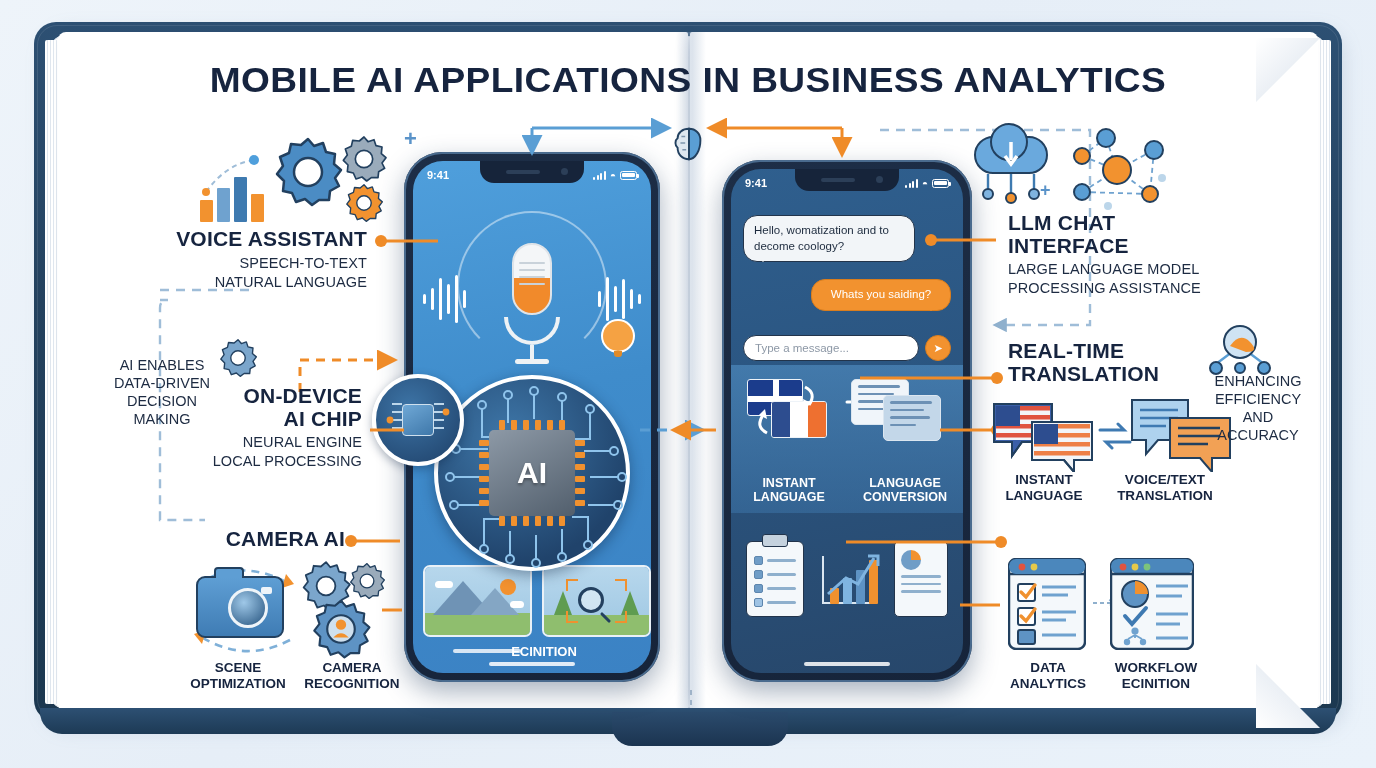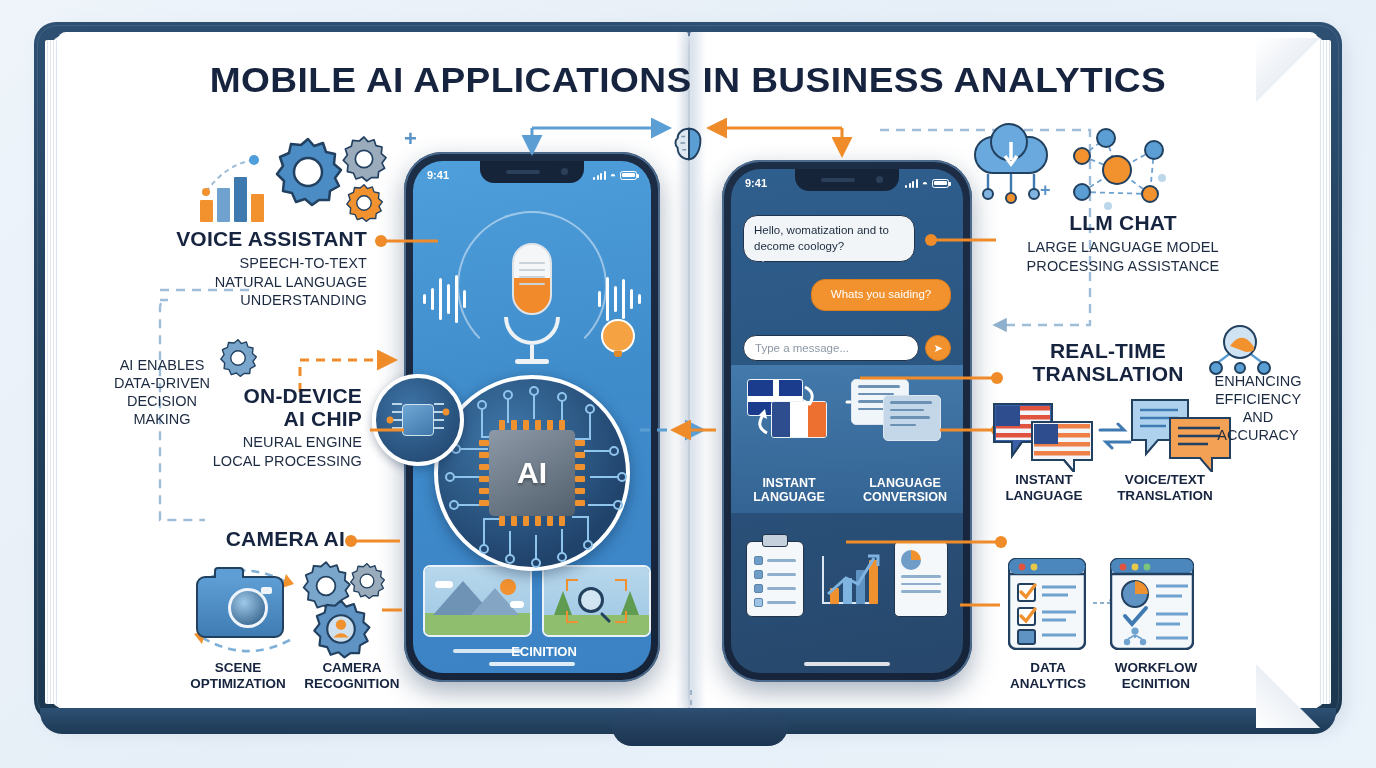--- a/index.html
+++ b/index.html
@@ -221,21 +221,21 @@
   .minichart .bar{position:absolute;bottom:6px;width:9px;border-radius:1px;}
   .minichart .ax{position:absolute;left:4px;bottom:6px;width:54px;height:2px;background:#dbe6f0;}
   .minichart .ay{position:absolute;left:4px;bottom:6px;width:2px;height:48px;background:#dbe6f0;}
   .docp{width:54px;height:76px;background:#f4f8fb;border:1.5px solid #22344b;border-radius:5px;padding:8px 6px;}
   .pie{width:20px;height:20px;border-radius:50%;background:conic-gradient(#f2922f 0 90deg,#6f9dc7 90deg 360deg);margin-bottom:5px;}
 
   
   .lbl{position:absolute;z-index:30;}
   .lbl .h{font-size:21px;font-weight:bold;color:#16243f;line-height:1.08;letter-spacing:.2px;}
   .lbl .s{font-size:14.5px;color:#1d2b42;line-height:1.25;margin-top:3px;letter-spacing:.1px;}
-  .lbl.r{text-align:center;}
+  .lbl.r{text-align:left;}
   .lbl.l{text-align:right;}
   .cap{position:absolute;z-index:30;font-size:13.5px;font-weight:bold;color:#16243f;
     text-align:center;line-height:1.2;}
   .note{position:absolute;z-index:30;font-size:14.5px;color:#1d2b42;text-align:center;line-height:1.25;}
 
   
   svg.conn{position:absolute;left:0;top:0;width:1376px;height:768px;z-index:25;pointer-events:none;}
 
   
   .gear{position:absolute;border-radius:50%;z-index:28;}
@@ -822,21 +822,20 @@
       </div>
 
       <div class="home-ind"></div>
     </div>
   </div>
 
   <div class="lbl l" style="left:122px;top:228px;width:245px;">
     <div class="h">VOICE ASSISTANT</div>
     <div class="s">SPEECH-TO-TEXT</div>
     <div class="s" style="margin-top:1px;">NATURAL LANGUAGE</div>
-    <div class="s" style="margin-top:0;">UNDERSTANDING</div>
   </div>
 
   <div class="note" style="left:92px;top:356px;width:140px;">
     <div>AI ENABLES</div>
     <div>DATA-DRIVEN</div>
     <div>DECISION</div>
     <div>MAKING</div>
   </div>
 
   <div class="lbl l" style="left:140px;top:385px;width:222px;">
@@ -853,20 +852,21 @@
     <div>SCENE</div>
     <div>OPTIMIZATION</div>
   </div>
   <div class="cap" style="left:282px;top:660px;width:140px;">
     <div>CAMERA</div>
     <div>RECOGNITION</div>
   </div>
 
   <div class="lbl r" style="left:1008px;top:212px;width:230px;">
     <div class="h">LLM CHAT</div>
+    <div class="h">INTERFACE</div>
     <div class="s">LARGE LANGUAGE MODEL</div>
     <div class="s" style="margin-top:1px;">PROCESSING ASSISTANCE</div>
   </div>
 
   <div class="lbl r" style="left:1008px;top:340px;width:200px;">
     <div class="h">REAL-TIME</div>
     <div class="h">TRANSLATION</div>
   </div>
 
   <div class="note" style="left:1196px;top:372px;width:124px;">

